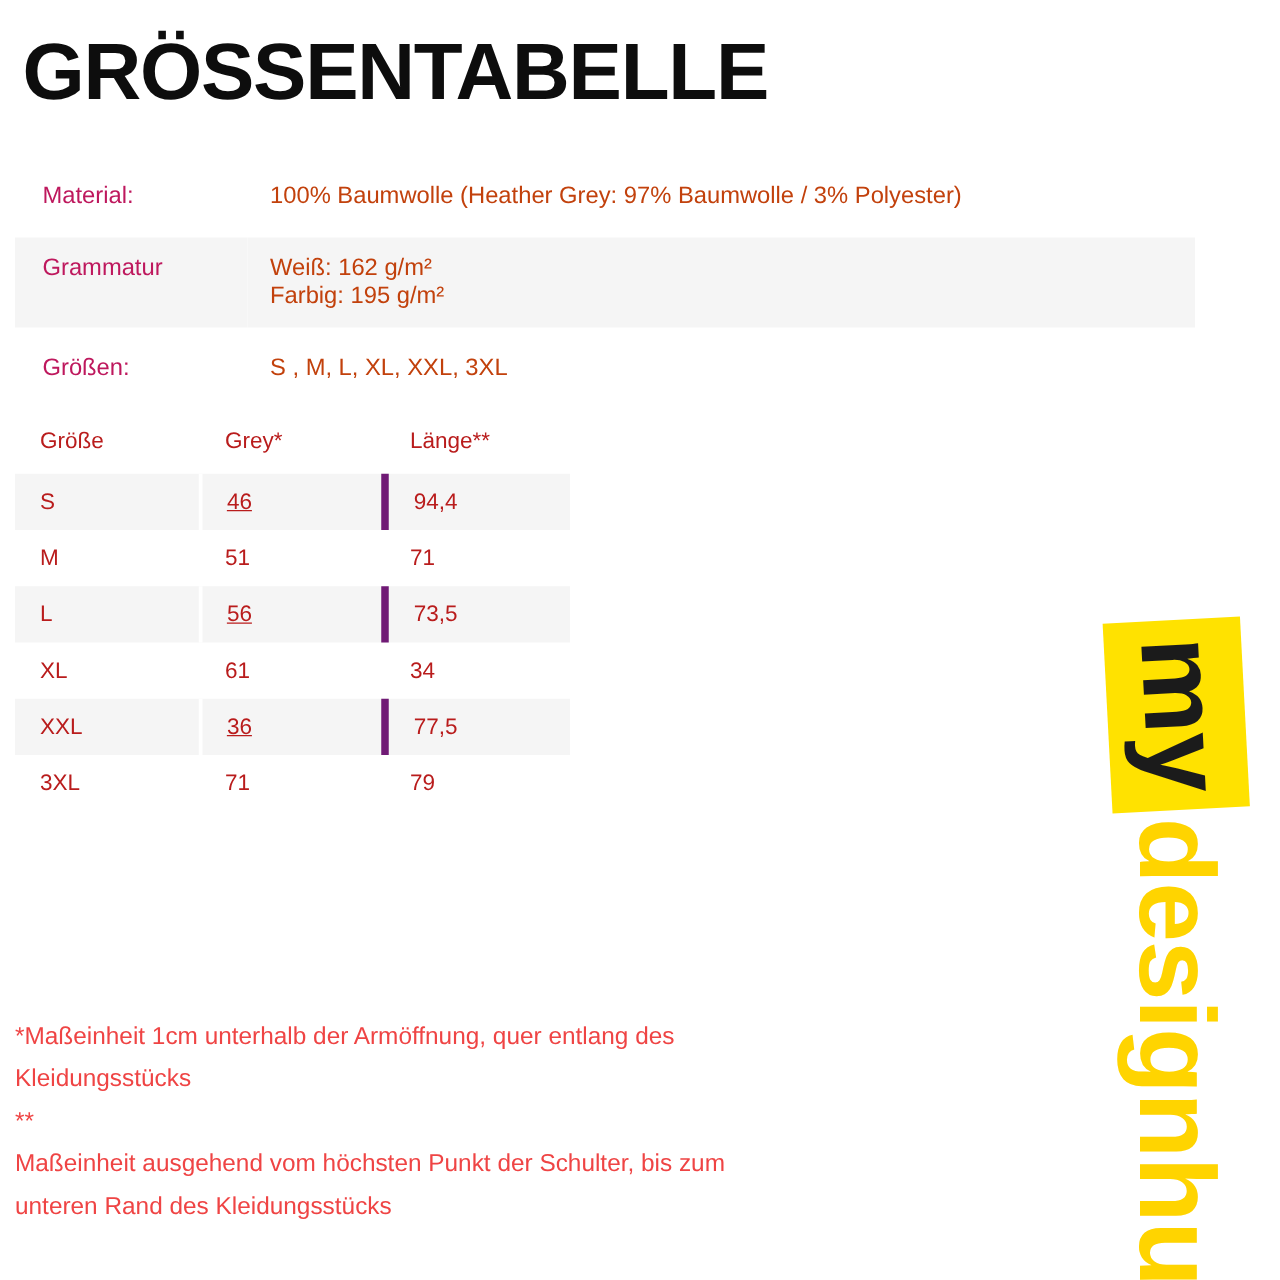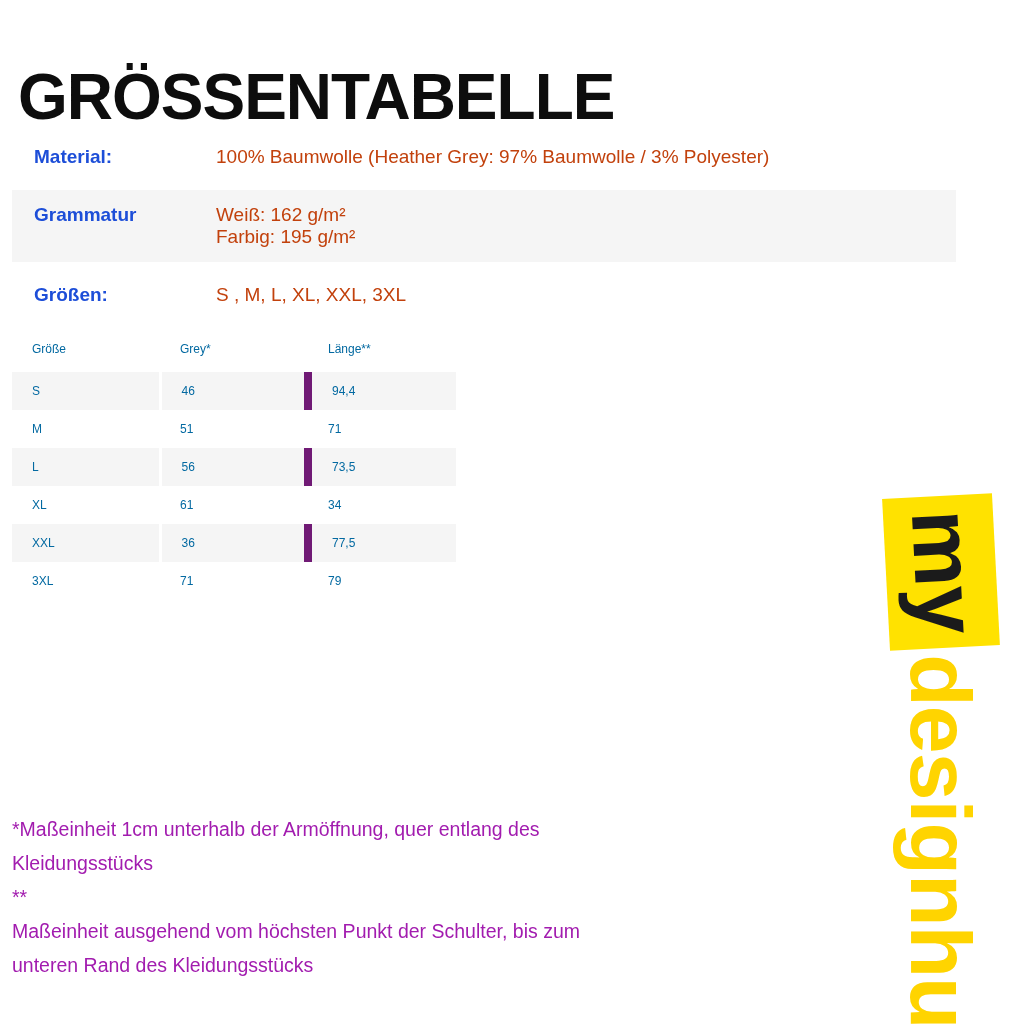--- a/index.html
+++ b/index.html
@@ -27,21 +27,20 @@
     position: absolute;
     top: 18px;
     left: 18px;
     width: 988px;
     font-size: 64px;
     line-height: 78px;
     font-weight: bold;
     letter-spacing: -1px;
     color: #0d0d0d;
     white-space: nowrap;
-    margin-top: 40px;
   }
 
   
   .specs {
     position: absolute;
     top: 132px;
     left: 12px;
     width: 944px;
   }
   .spec-row {
@@ -51,22 +50,22 @@
   }
   .spec-row.shaded .spec-key,
   .spec-row.shaded .spec-val {
     background: #f5f5f5;
   }
   .spec-key {
     width: 186px;
     flex: 0 0 186px;
     padding: 14px 0 14px 22px;
     box-sizing: border-box;
-    font-weight: bold;
-    color: #1d4ed8;
+    font-weight: normal;
+    color: #be185d;
   }
   .spec-val {
     flex: 1 1 auto;
     padding: 14px 12px 14px 18px;
     box-sizing: border-box;
     color: #c2410c;
   }
   .spec-val .line {
     display: block;
   }
@@ -74,54 +73,54 @@
     height: 8px;
   }
 
   
   .size-table {
     position: absolute;
     top: 336px;
     left: 12px;
     width: 444px;
     border-collapse: collapse;
-    font-size: 12px;
-    color: #0369a1;
+    font-size: 18px;
+    color: #b91c1c;
   }
   .size-table th,
   .size-table td {
     text-align: left;
     padding: 12px 0 12px 20px;
     font-weight: normal;
     border: none;
     height: 30px;
     box-sizing: border-box;
   }
   .size-table col.c1 { width: 148px; }
   .size-table col.c2 { width: 148px; }
   .size-table col.c3 { width: 148px; }
   .size-table tr.shaded td {
     background: #f5f5f5;
   }
   .size-table tr.shaded td:nth-child(1) { border-right: 3px solid #ffffff; }
-  .size-table tr.shaded td:nth-child(2) { border-right: 8px solid #701a75; }
+  .size-table tr.shaded td:nth-child(2) { border-right: 6px solid #701a75; text-decoration: underline; }
   .size-table thead th {
     padding-top: 6px;
     padding-bottom: 16px;
   }
 
   
   .footnotes {
     position: absolute;
     top: 812px;
     left: 12px;
     width: 800px;
     font-size: 19.5px;
     line-height: 34px;
-    color: #a21caf;
+    color: #ef4444;
   }
   .footnotes p {
     margin: 0;
   }
 
   
   .logo {
     position: absolute;
     right: 8px;
     top: 496px;

